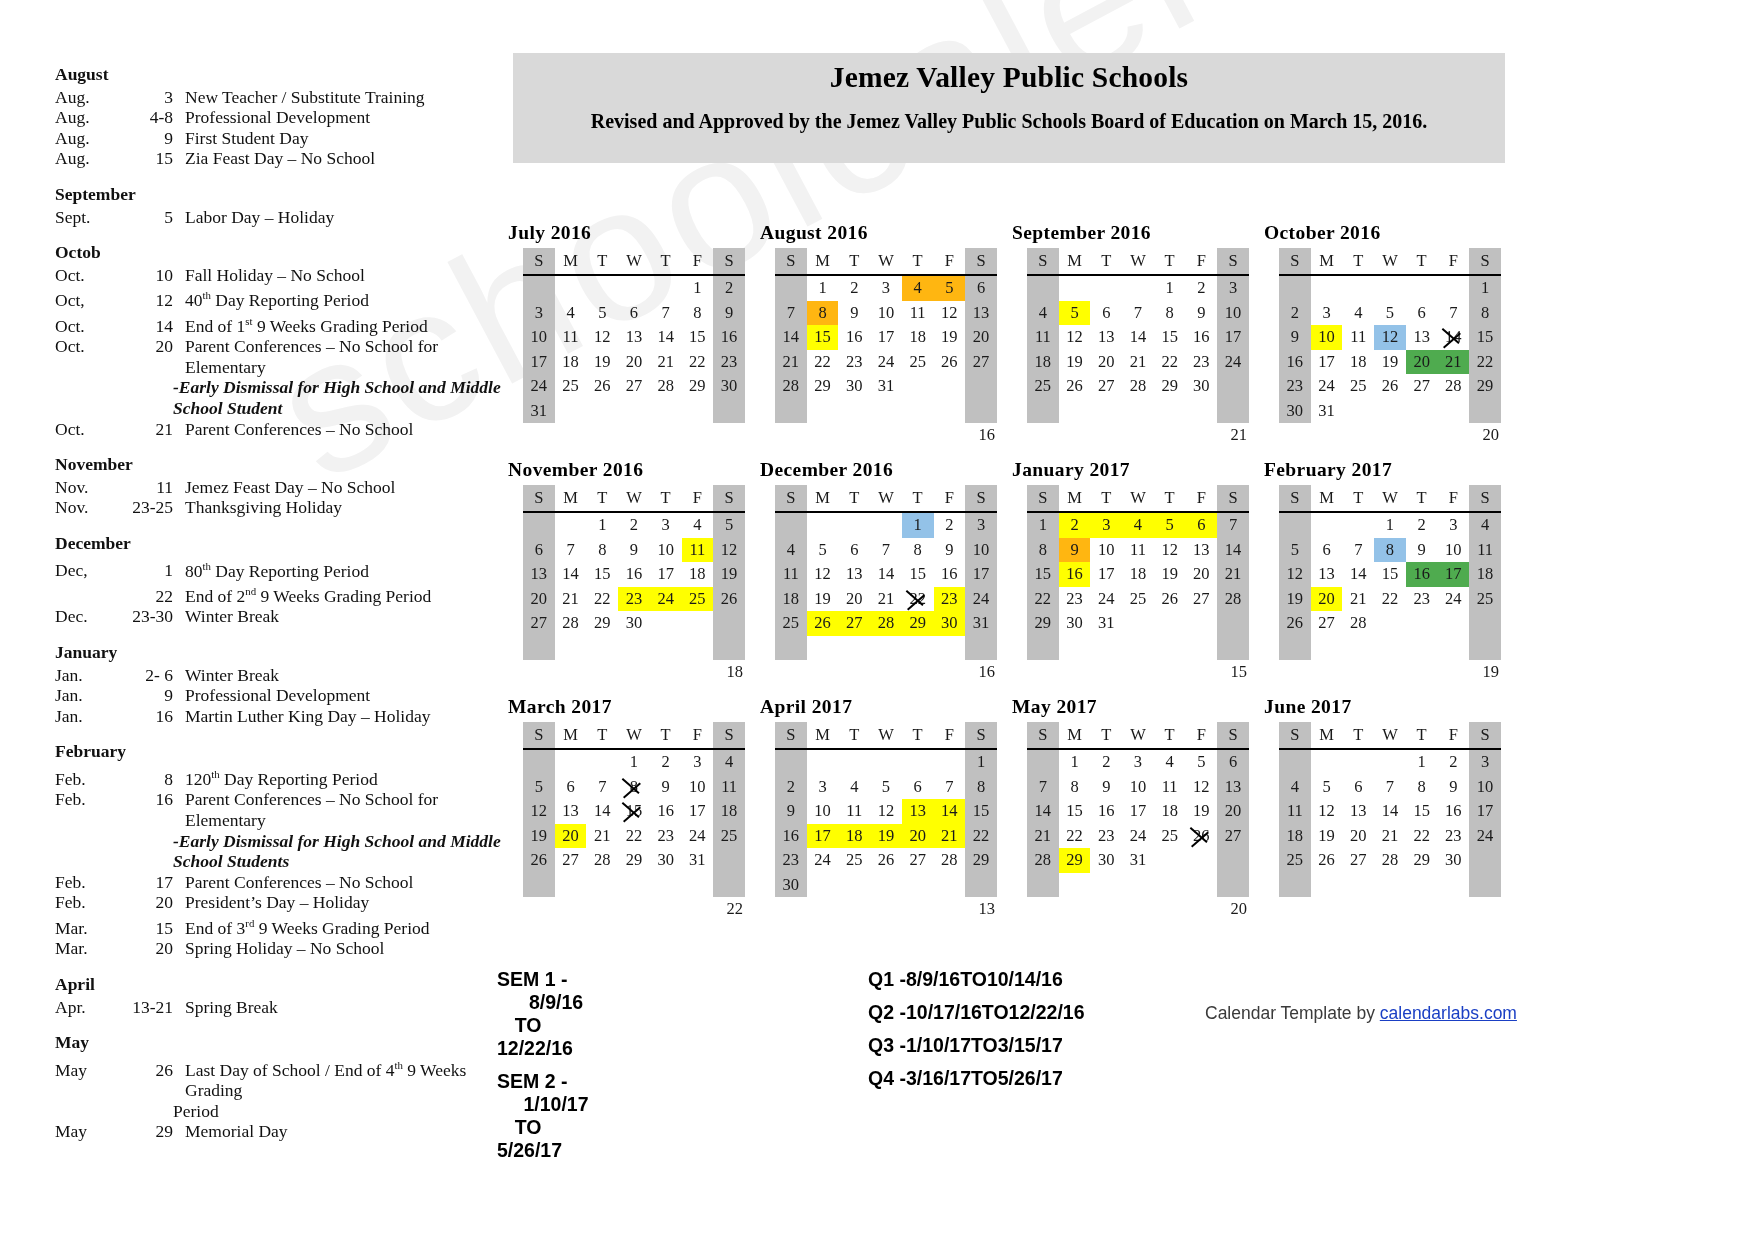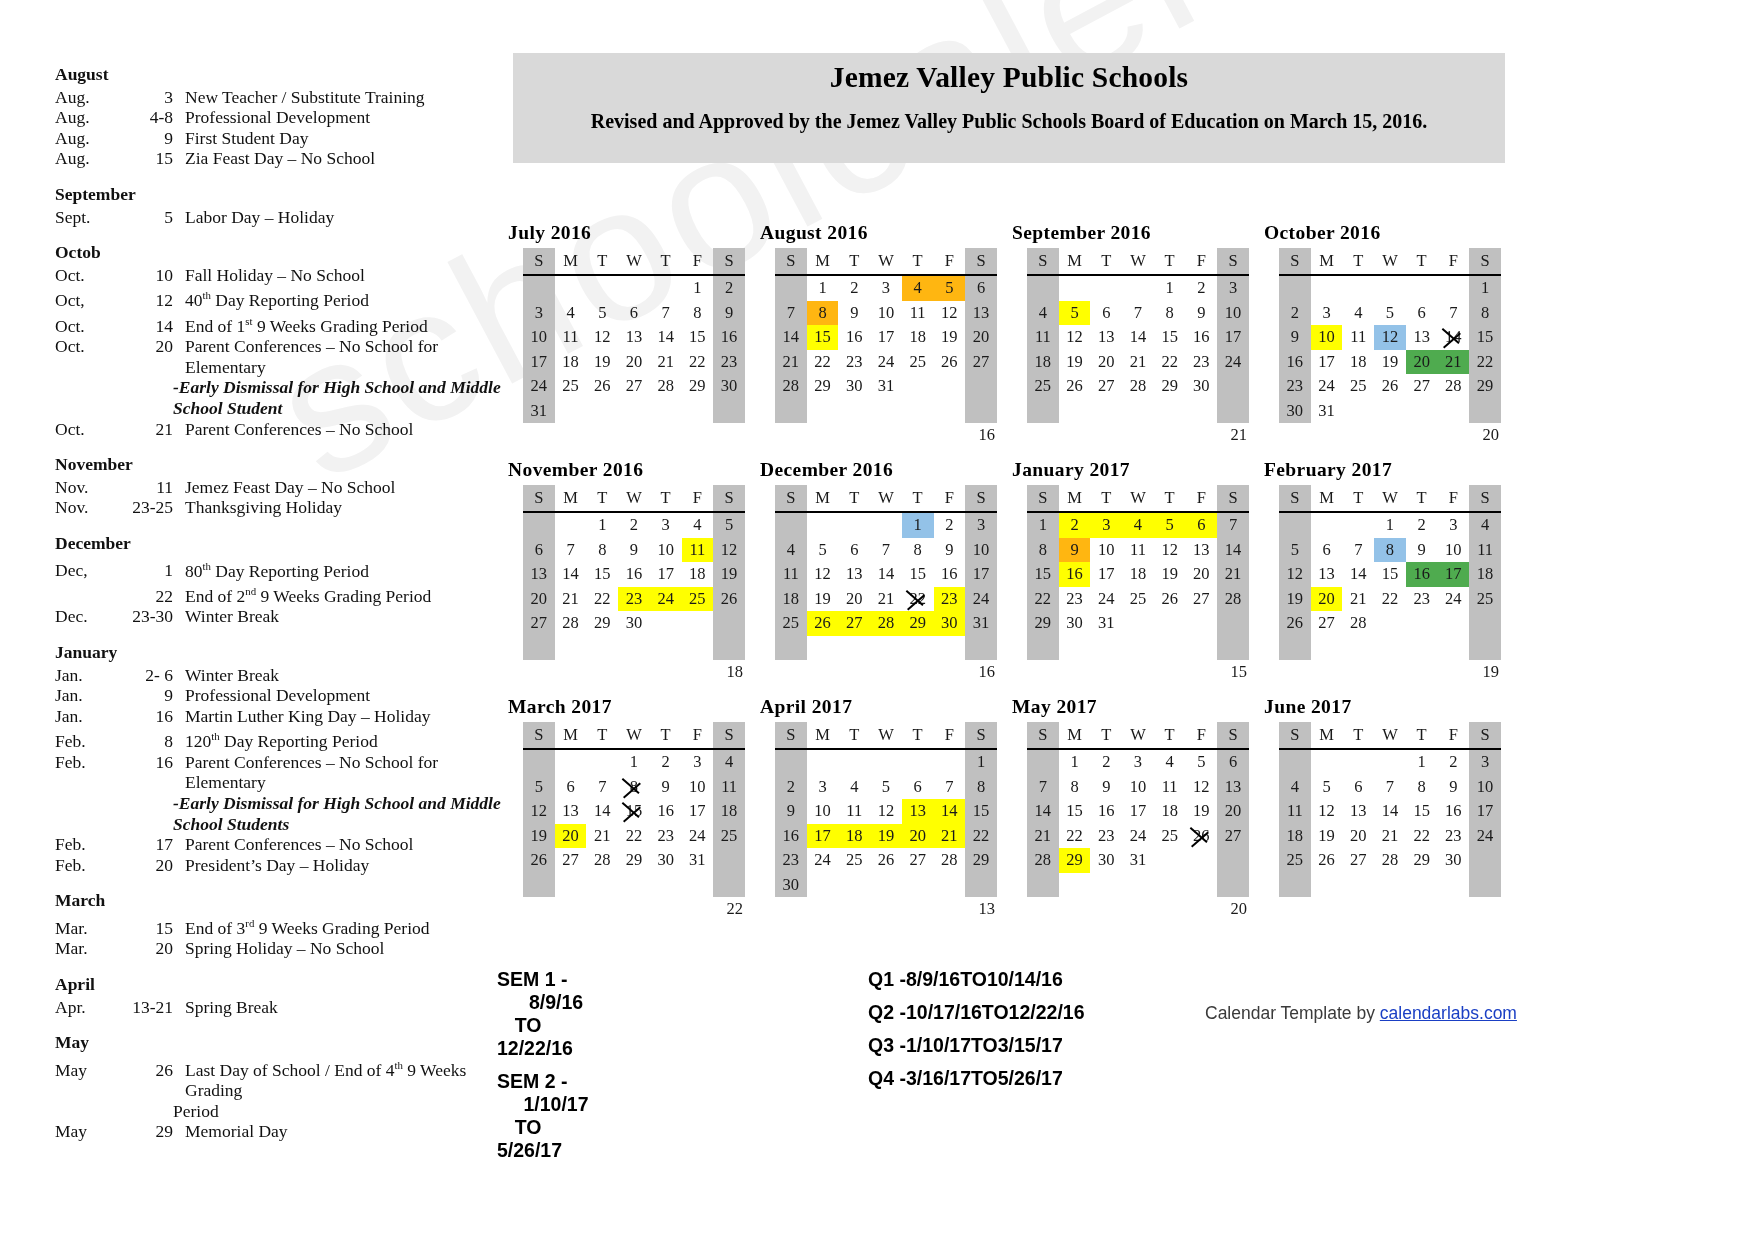--- a/index.html
+++ b/index.html
@@ -230,20 +230,21 @@
       <div class="ev-row">
         <span class="ev-mon">Jan.</span>
         <span class="ev-day">9</span>
         <span class="ev-txt">Professional Development</span>
       </div>
       <div class="ev-row">
         <span class="ev-mon">Jan.</span>
         <span class="ev-day">16</span>
         <span class="ev-txt">Martin Luther King Day – Holiday</span>
       </div>
+      <div class="ev-month">February</div>
       <div class="ev-row">
         <span class="ev-mon">Feb.</span>
         <span class="ev-day">8</span>
         <span class="ev-txt">120<sup>th</sup> Day Reporting Period</span>
       </div>
       <div class="ev-row">
         <span class="ev-mon">Feb.</span>
         <span class="ev-day">16</span>
         <span class="ev-txt">Parent Conferences – No School for Elementary</span>
       </div>
@@ -252,21 +253,20 @@
       <div class="ev-row">
         <span class="ev-mon">Feb.</span>
         <span class="ev-day">17</span>
         <span class="ev-txt">Parent Conferences – No School</span>
       </div>
       <div class="ev-row">
         <span class="ev-mon">Feb.</span>
         <span class="ev-day">20</span>
         <span class="ev-txt">President’s Day – Holiday</span>
       </div>
-      <div class="ev-month">March</div>
       <div class="ev-row">
         <span class="ev-mon">Mar.</span>
         <span class="ev-day">15</span>
         <span class="ev-txt">End of 3<sup>rd</sup> 9 Weeks Grading Period</span>
       </div>
       <div class="ev-row">
         <span class="ev-mon">Mar.</span>
         <span class="ev-day">20</span>
         <span class="ev-txt">Spring Holiday – No School</span>
       </div>

